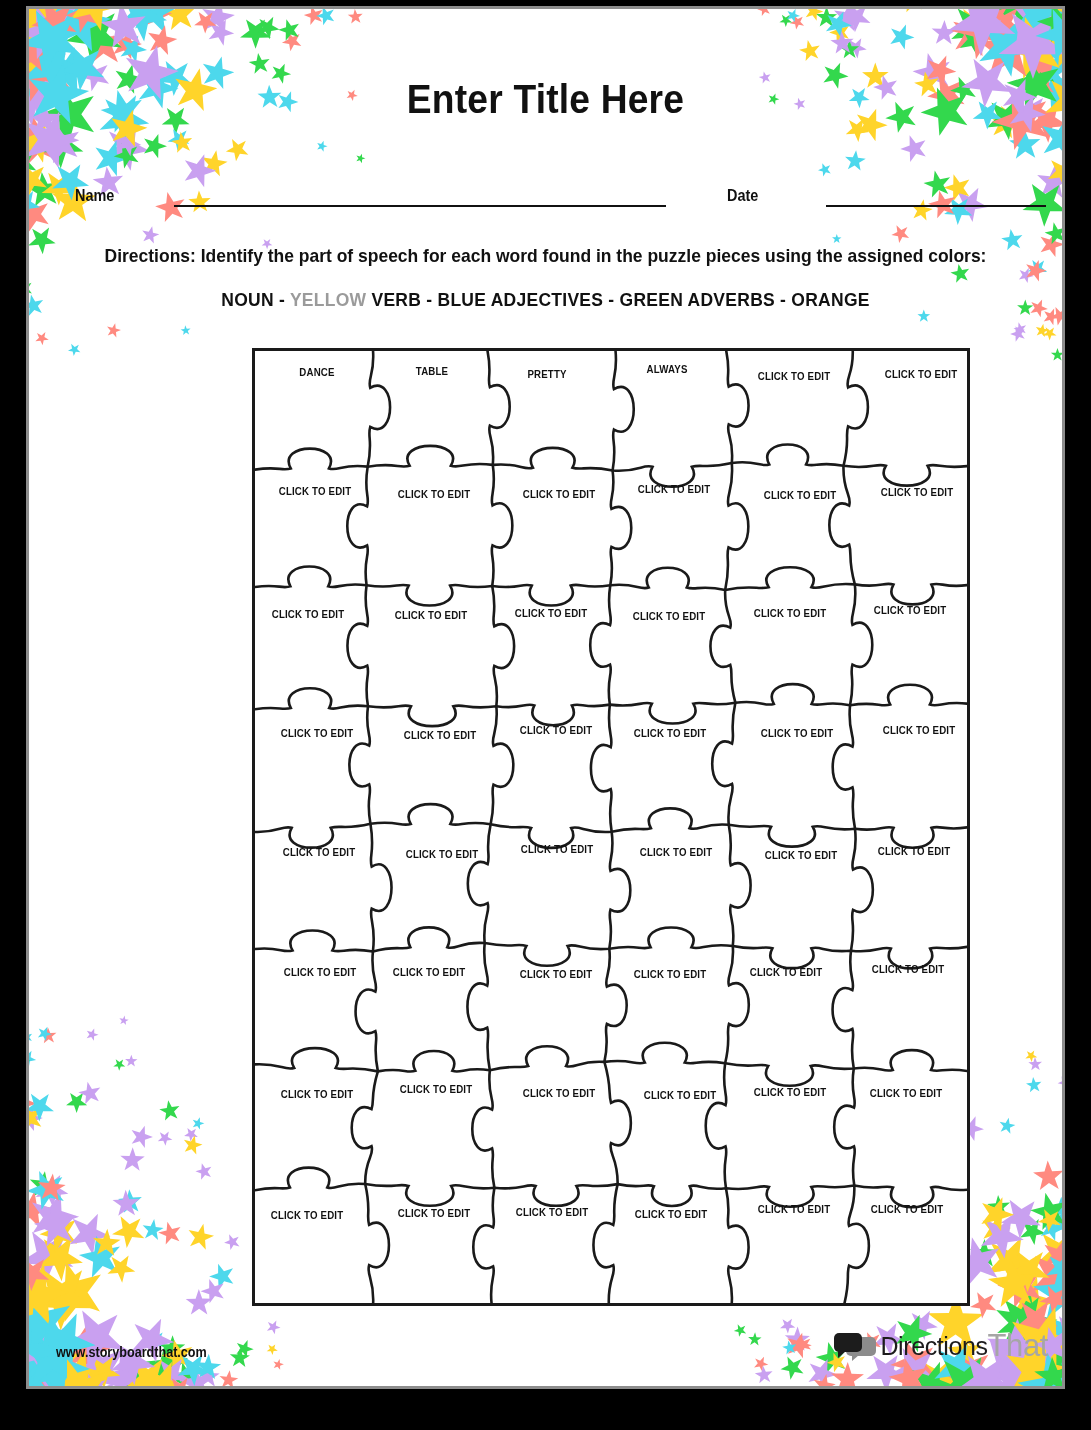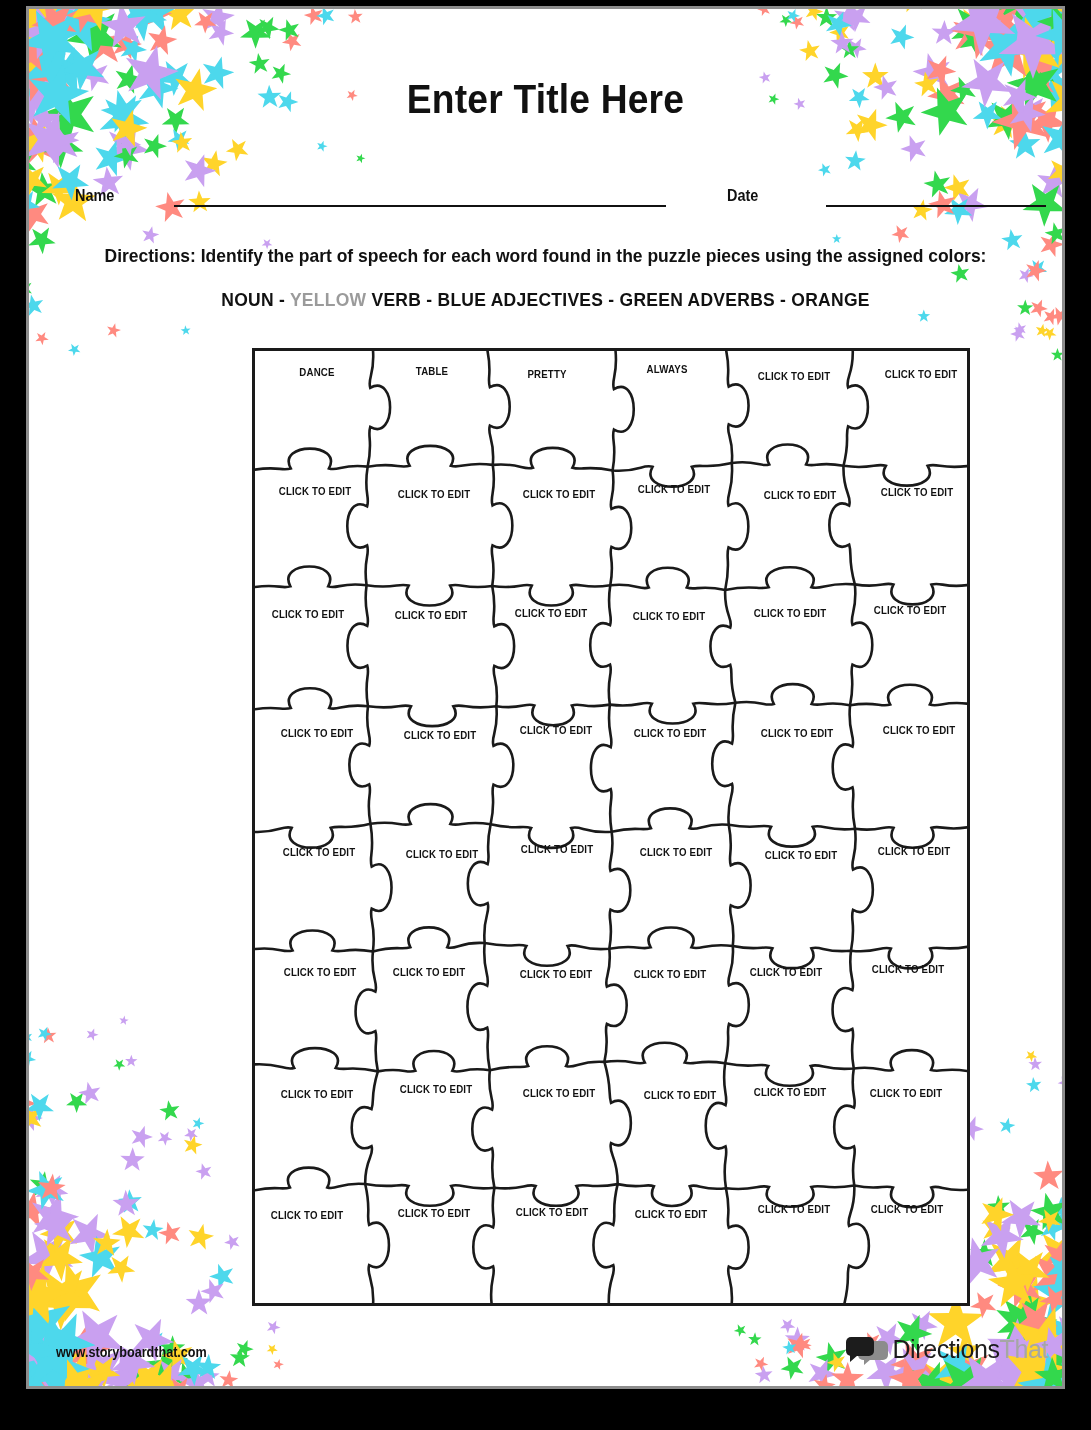--- a/index.html
+++ b/index.html
@@ -205,21 +205,21 @@
     border-bottom: 7px solid transparent;
   }
   .brand-text {
     font-family: "Liberation Sans", sans-serif;
     font-size: 25px;
     color: #1c1c1c;
     letter-spacing: -0.4px;
   }
   .brand-text-2 {
     font-family: "Liberation Sans", sans-serif;
-    font-size: 25px;
+    font-size: 31px;
     color: #a6a6a6;
     letter-spacing: -0.4px;
   }
 </style>
 </head>
 <body>
 
 <div id="page">
   <div id="sheet">
 

